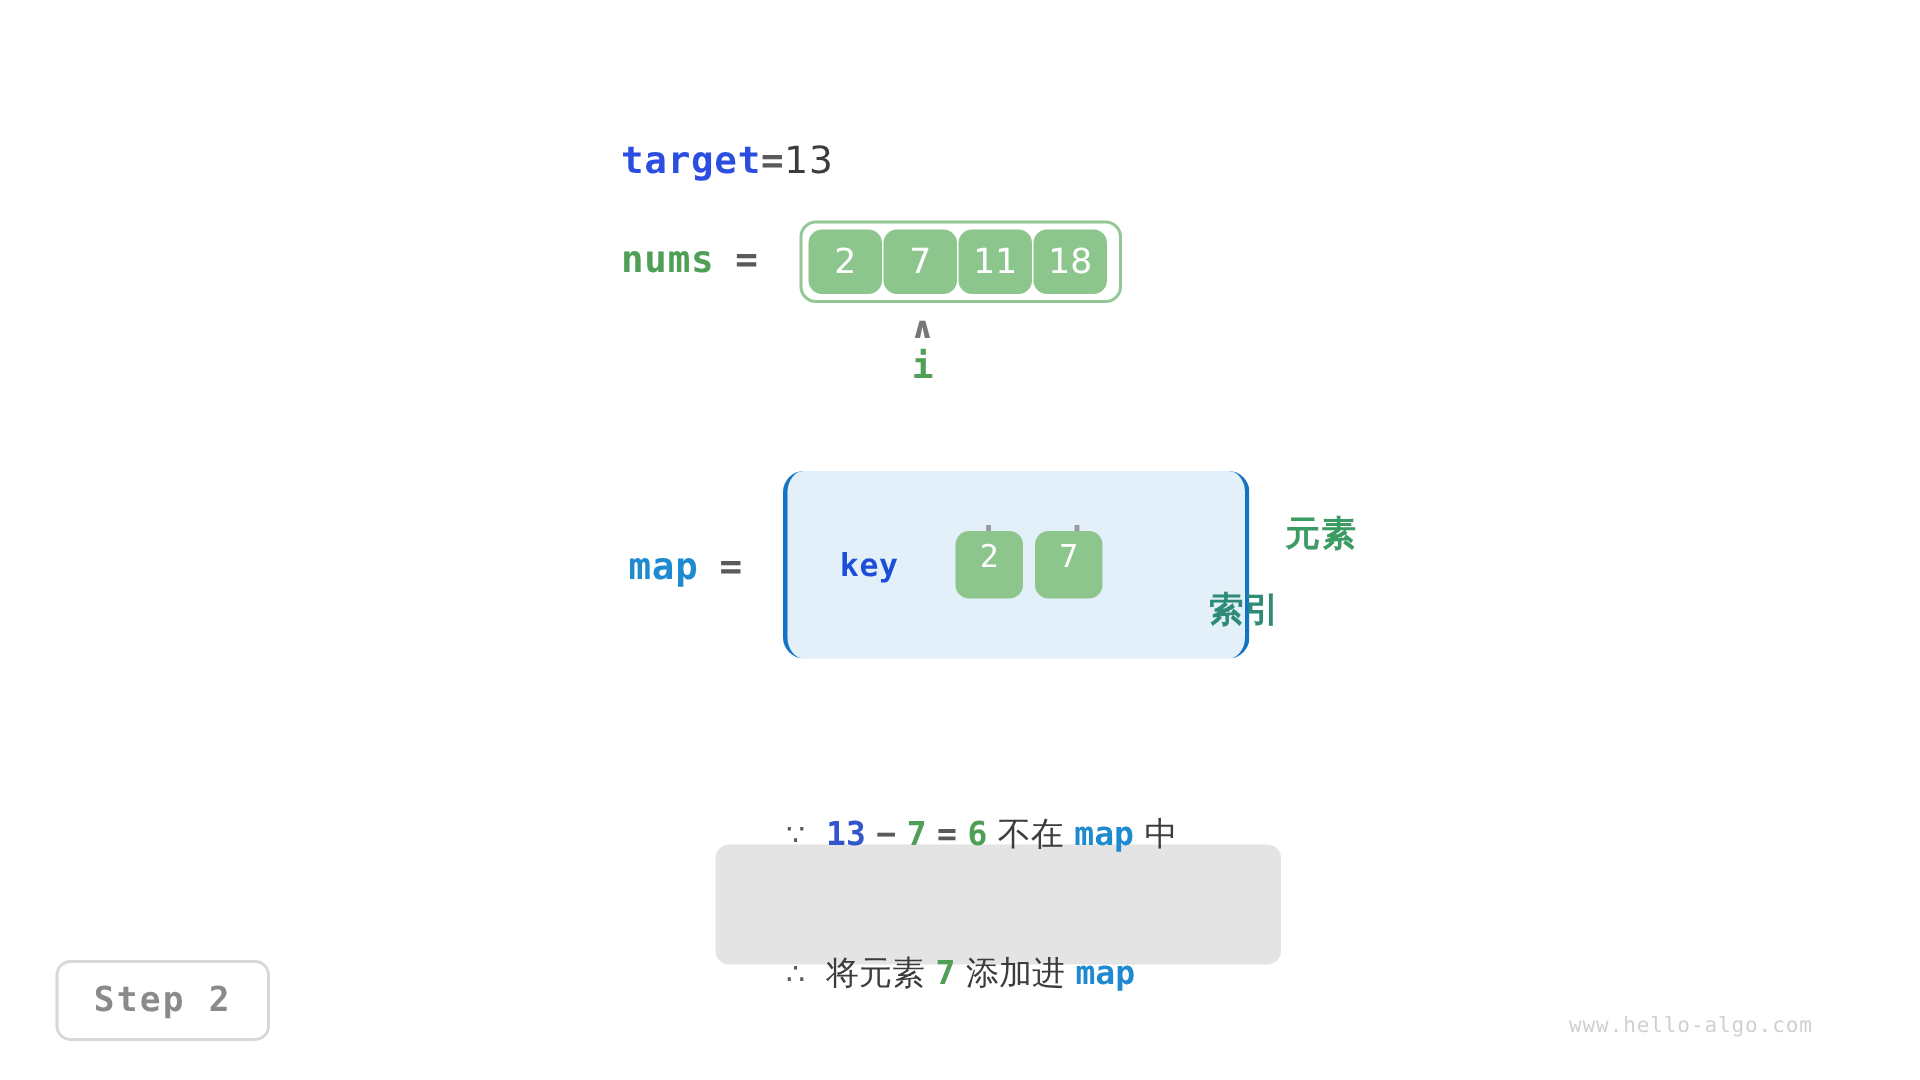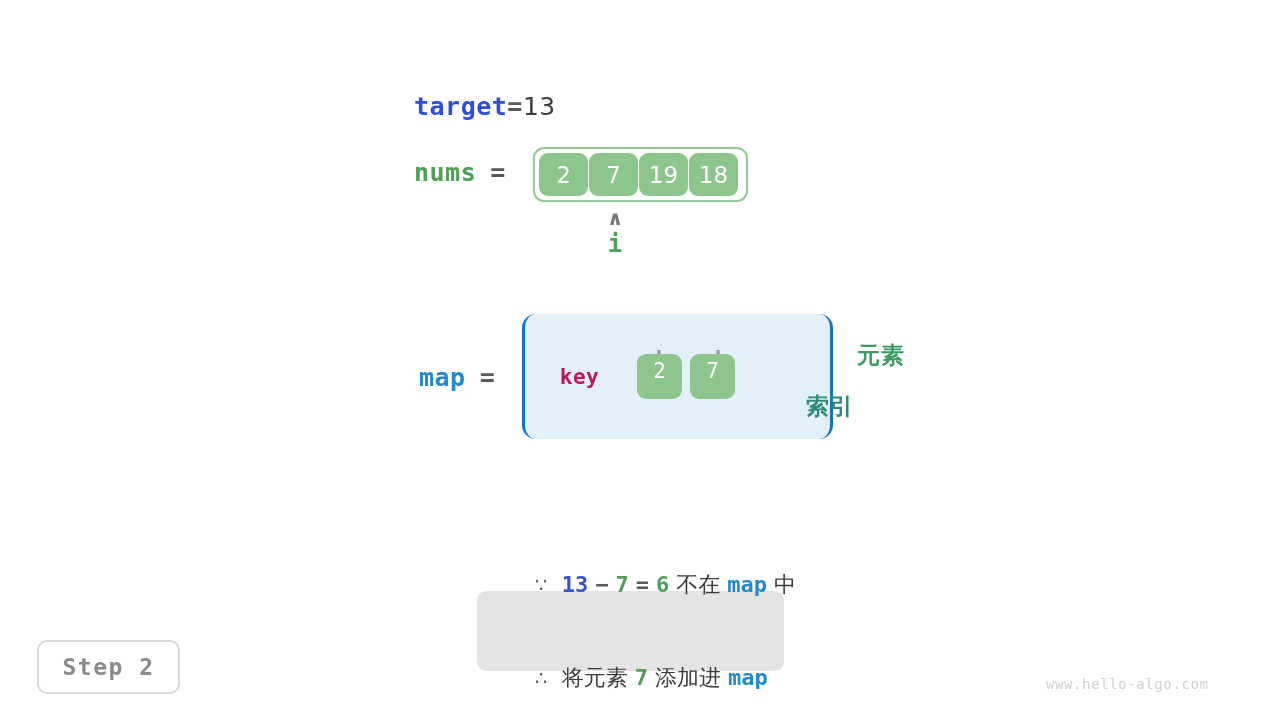--- a/index.html
+++ b/index.html
@@ -139,21 +139,21 @@
     height: 52px;
   }
   .map-rowlabel {
     width: 115px;
     text-align: center;
     font-size: 21px;
     font-weight: bold;
     color: #2e8b76;
     letter-spacing: 0.5px;
   }
-  .map-rowlabel.key-label { color: #be185d; }
+  .map-rowlabel.key-label { color: #1d4ed8; }
   .map-cells { display: flex; gap: 8px; }
   .map-cell {
     width: 45px;
     height: 45px;
     border-radius: 9px;
     color: #ffffff;
     font-size: 21px;
     display: flex;
     align-items: center;
     justify-content: center;
@@ -200,27 +200,27 @@
   .mono-lblue { font-family: "DejaVu Sans Mono", "Liberation Mono", monospace;
                 color: #1f8ad0; font-weight: bold; }
   .mono-dblue { font-family: "DejaVu Sans Mono", "Liberation Mono", monospace;
                 color: #3355cc; font-weight: bold; }
   .mono-gray  { font-family: "DejaVu Sans Mono", "Liberation Mono", monospace;
                 color: #5a5a5a; font-weight: bold; }
 
   
   #note-box {
     left: 477px;
-    top: 591px;
-    width: 307px;
+    top: 563px;
+    width: 377px;
     height: 80px;
     background: #e4e4e4;
     border-radius: 9px;
     box-sizing: border-box;
-    padding: 8px 16px;
+    padding: 8px 5px;
     display: flex;
     flex-direction: column;
     justify-content: center;
     gap: 4px;
   }
   .note-line {
     font-size: 22px;
     color: #3c3c3c;
     font-family: "DejaVu Sans", "Liberation Sans", sans-serif;
     white-space: pre;
@@ -267,21 +267,21 @@
   </div>
 
   <div class="abs" id="nums-label">
     <span class="var-green">nums</span>
     <span class="eq-sign">=</span>
   </div>
 
   <div class="abs" id="array-container">
     <div class="arr-cell">2</div>
     <div class="arr-cell">7</div>
-    <div class="arr-cell">19</div>
+    <div class="arr-cell">11</div>
     <div class="arr-cell">18</div>
   </div>
 
   <div class="abs" id="pointer-caret">∧</div>
   <div class="abs" id="pointer-label">i</div>
 
   <div class="abs" id="map-label">
     <span class="var-lblue">map</span>
     <span class="eq-sign">=</span>
   </div>

